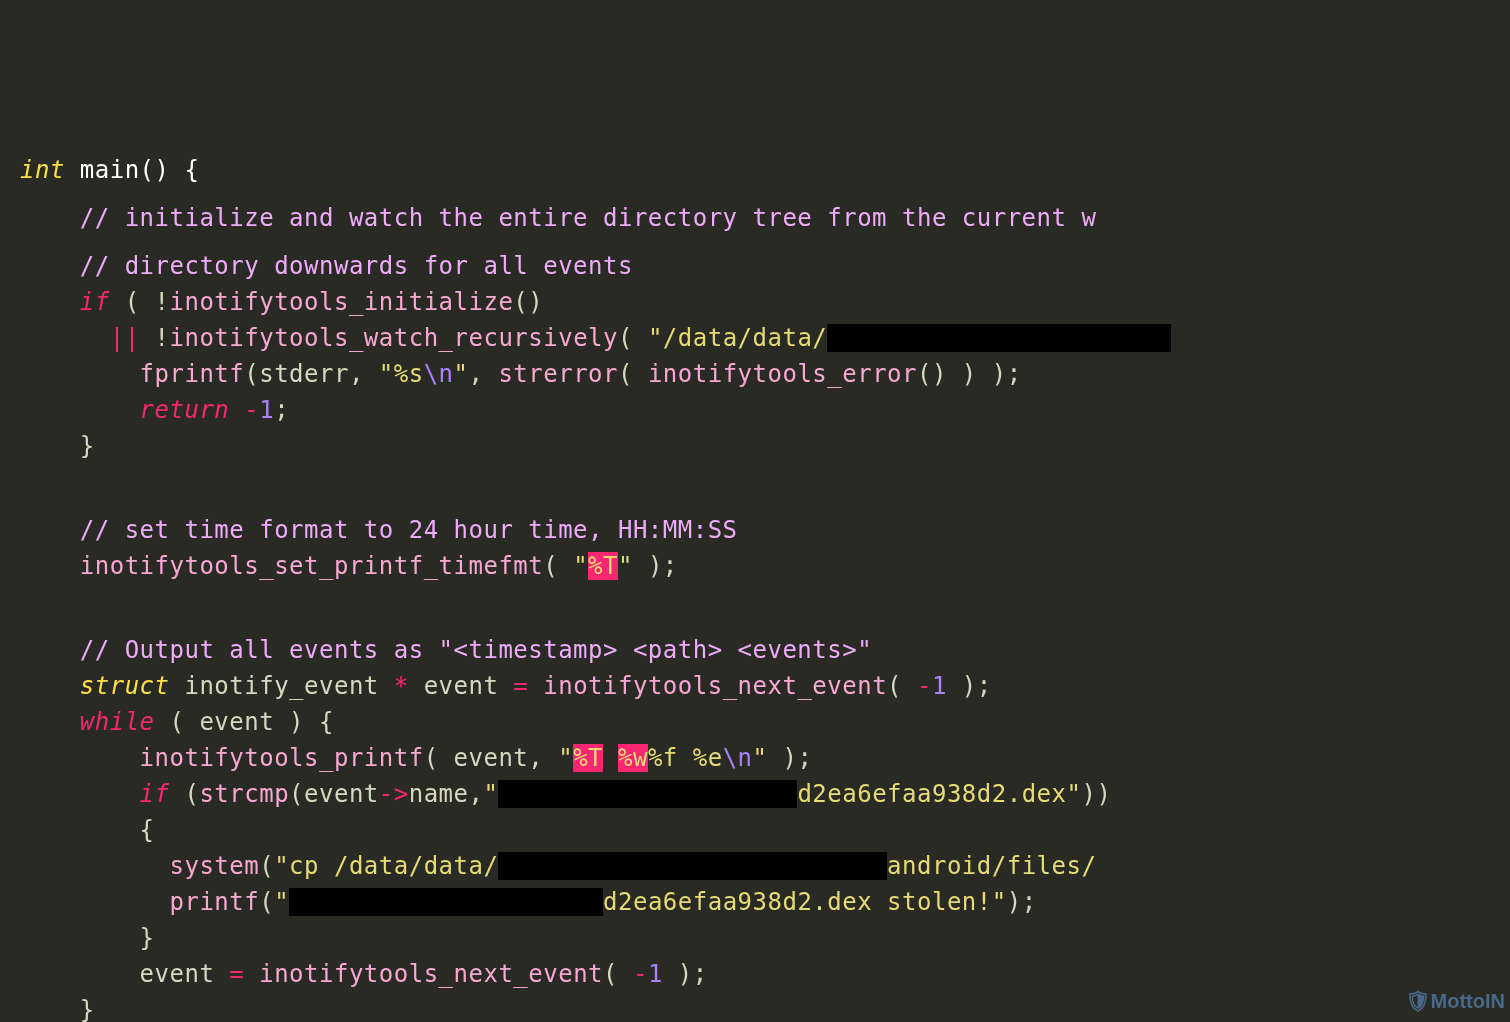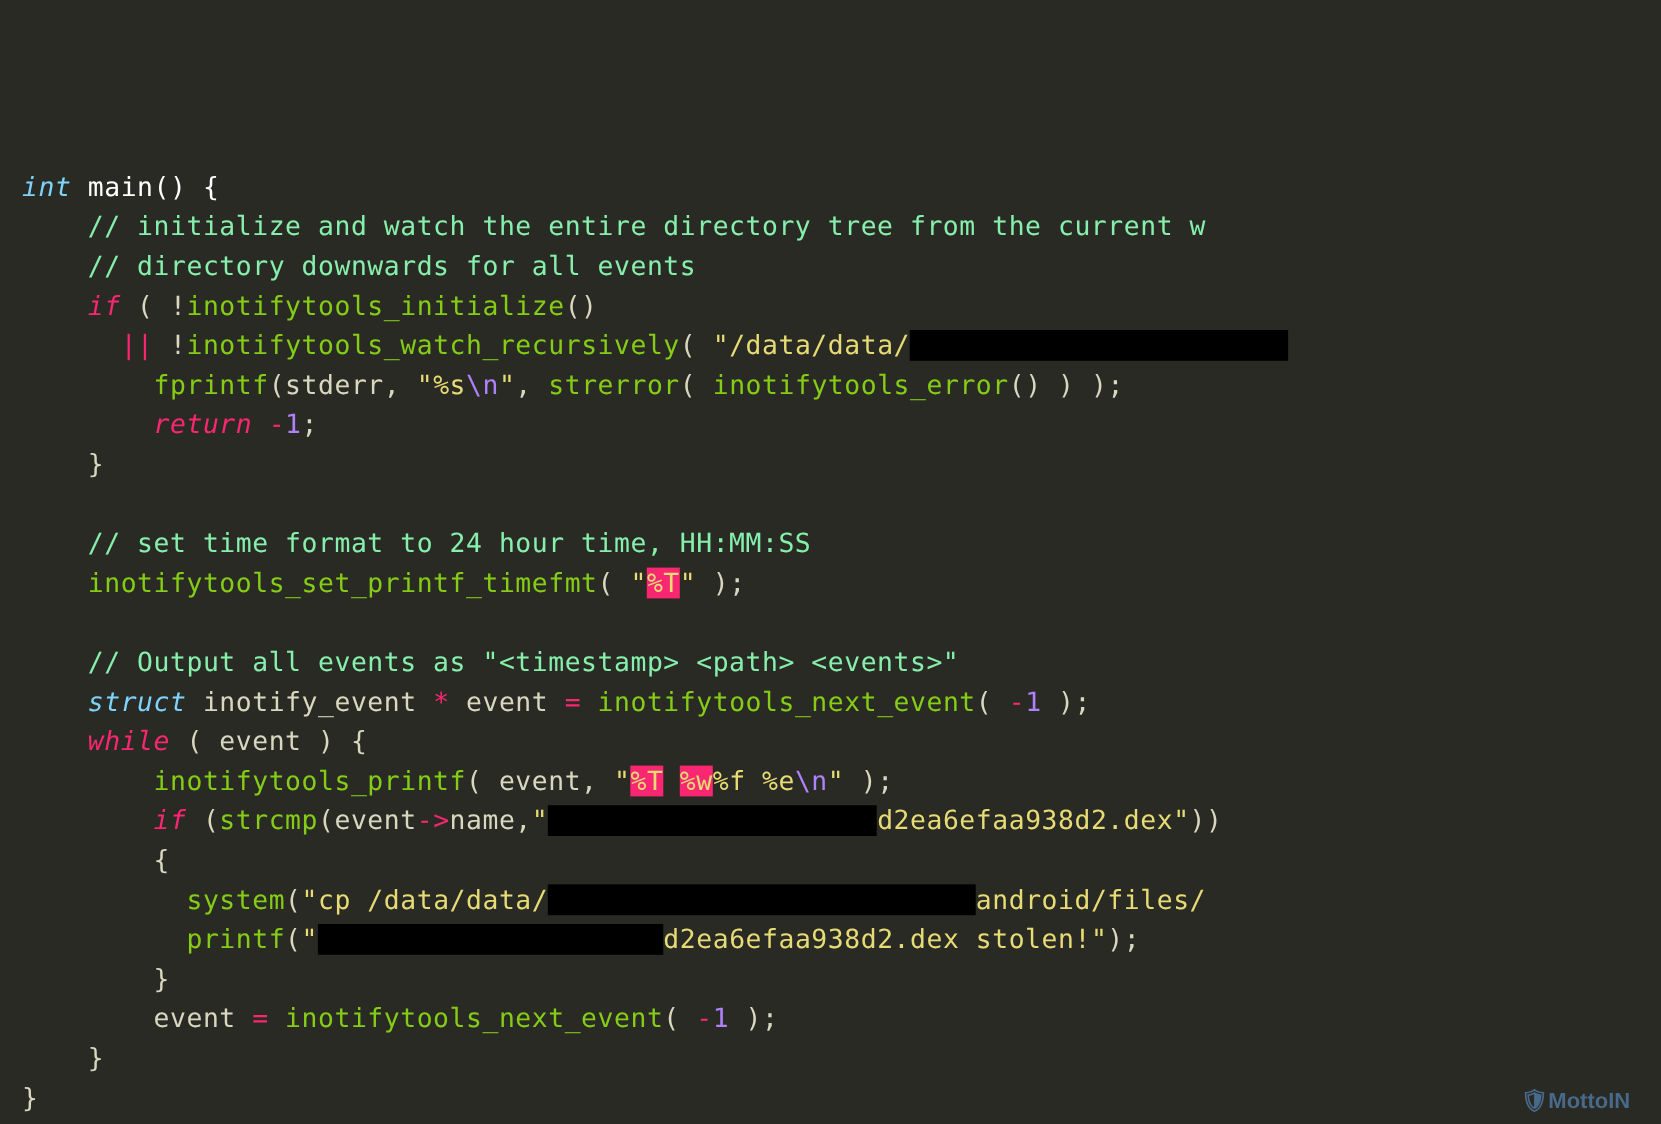--- a/index.html
+++ b/index.html
@@ -10,35 +10,35 @@
     line-height: 1.5;
     color: #d8d8c0;
     padding: 8px 0 0 20px;
     overflow: hidden;
     width: 1510px;
     height: 1022px;
     white-space: pre;
     letter-spacing: 0.5px;
     filter: blur(0.4px);
   }
-  .kw-type   { color: #7dd3fc; font-style: italic; }  
+  .kw-type   { color: #fde047; font-style: italic; }  
   .kw-ctrl   { color: #f92672; font-style: italic; }                       
   .op        { color: #f92672; }                       
-  .fn        { color: #84cc16; }                       
-  .cmt       { color: #86efac; }                       
+  .fn        { color: #f9a8d4; }                       
+  .cmt       { color: #f0abfc; margin-top: 12px; }                       
   .str       { color: #e6db74; }                       
   .num       { color: #ae81ff; }                       
   .esc       { color: #ae81ff; }                       
   .fmt       { color: #e6db74; background: #f92672; }  
   .redact    { background: #000; color: #000; }
   .ident     { color: #ffffff; }
   .watermark {
     position: fixed;
     bottom: 6px;
-    right: 28px;
+    right: 5px;
     font-family: sans-serif;
     font-size: 20px;
     font-weight: 600;
     color: #48698a;
     letter-spacing: 0;
   }
   .line { display: block; }
 </style>
 </head>
 <body>

